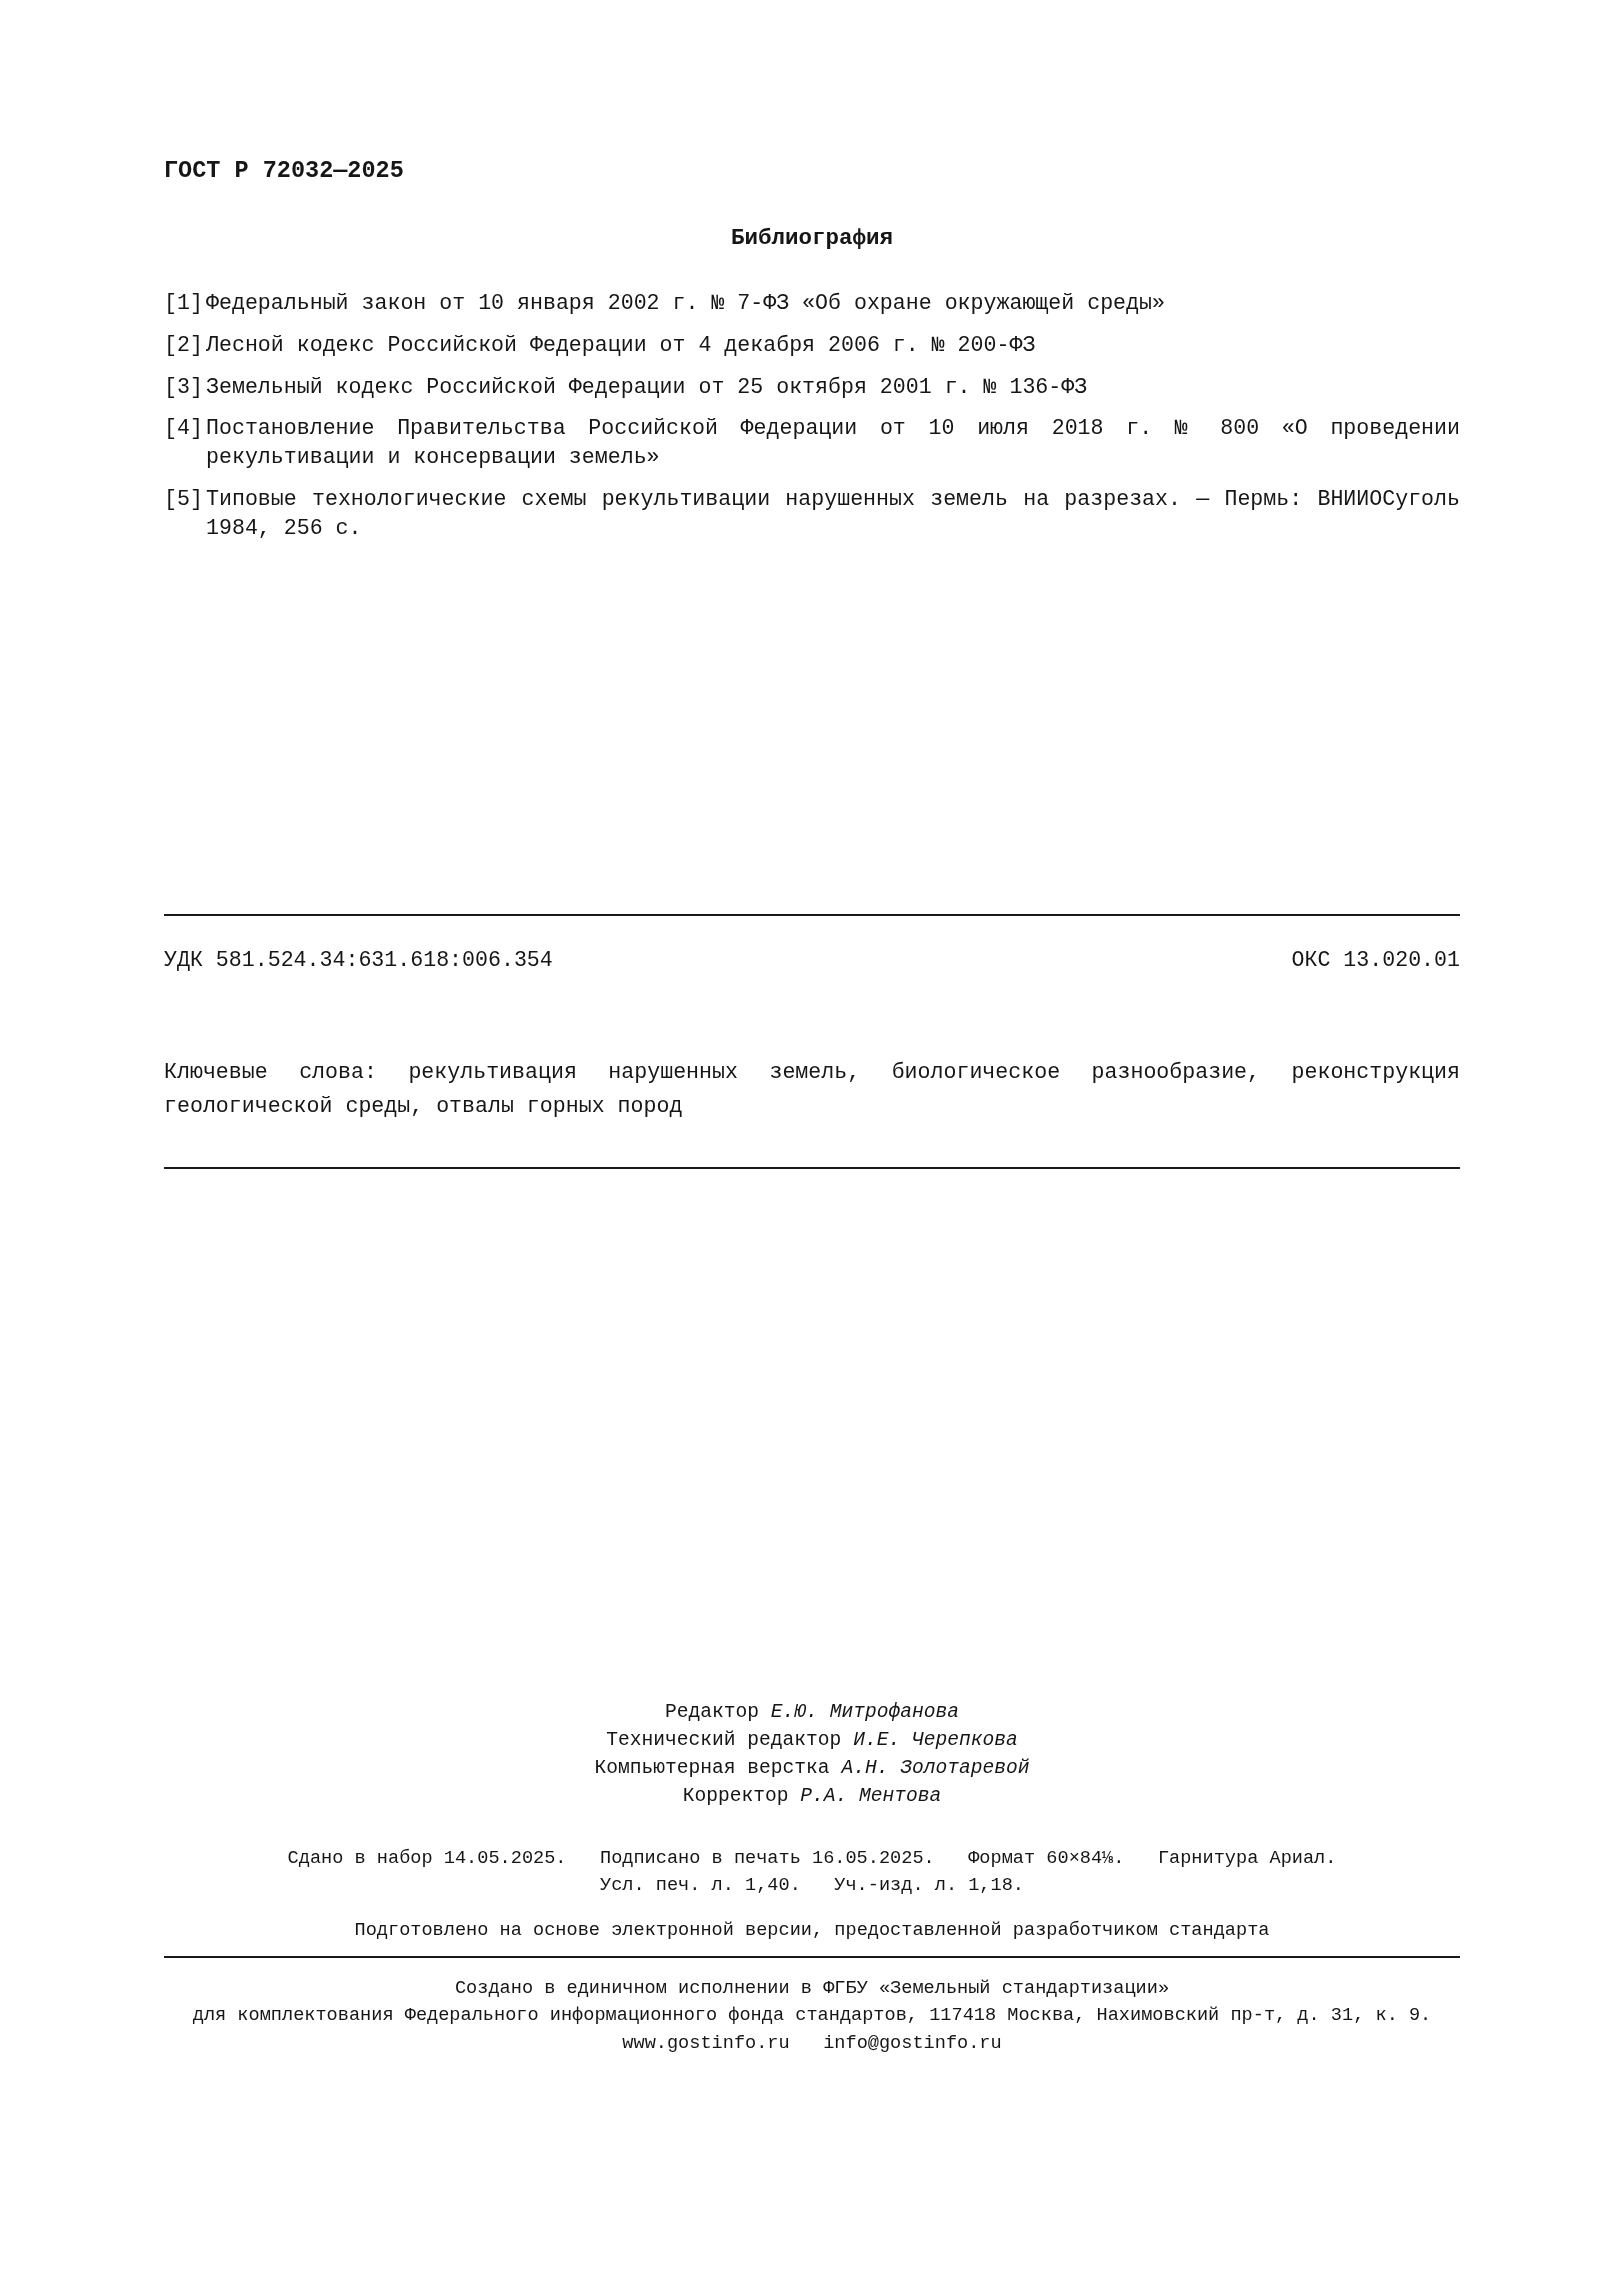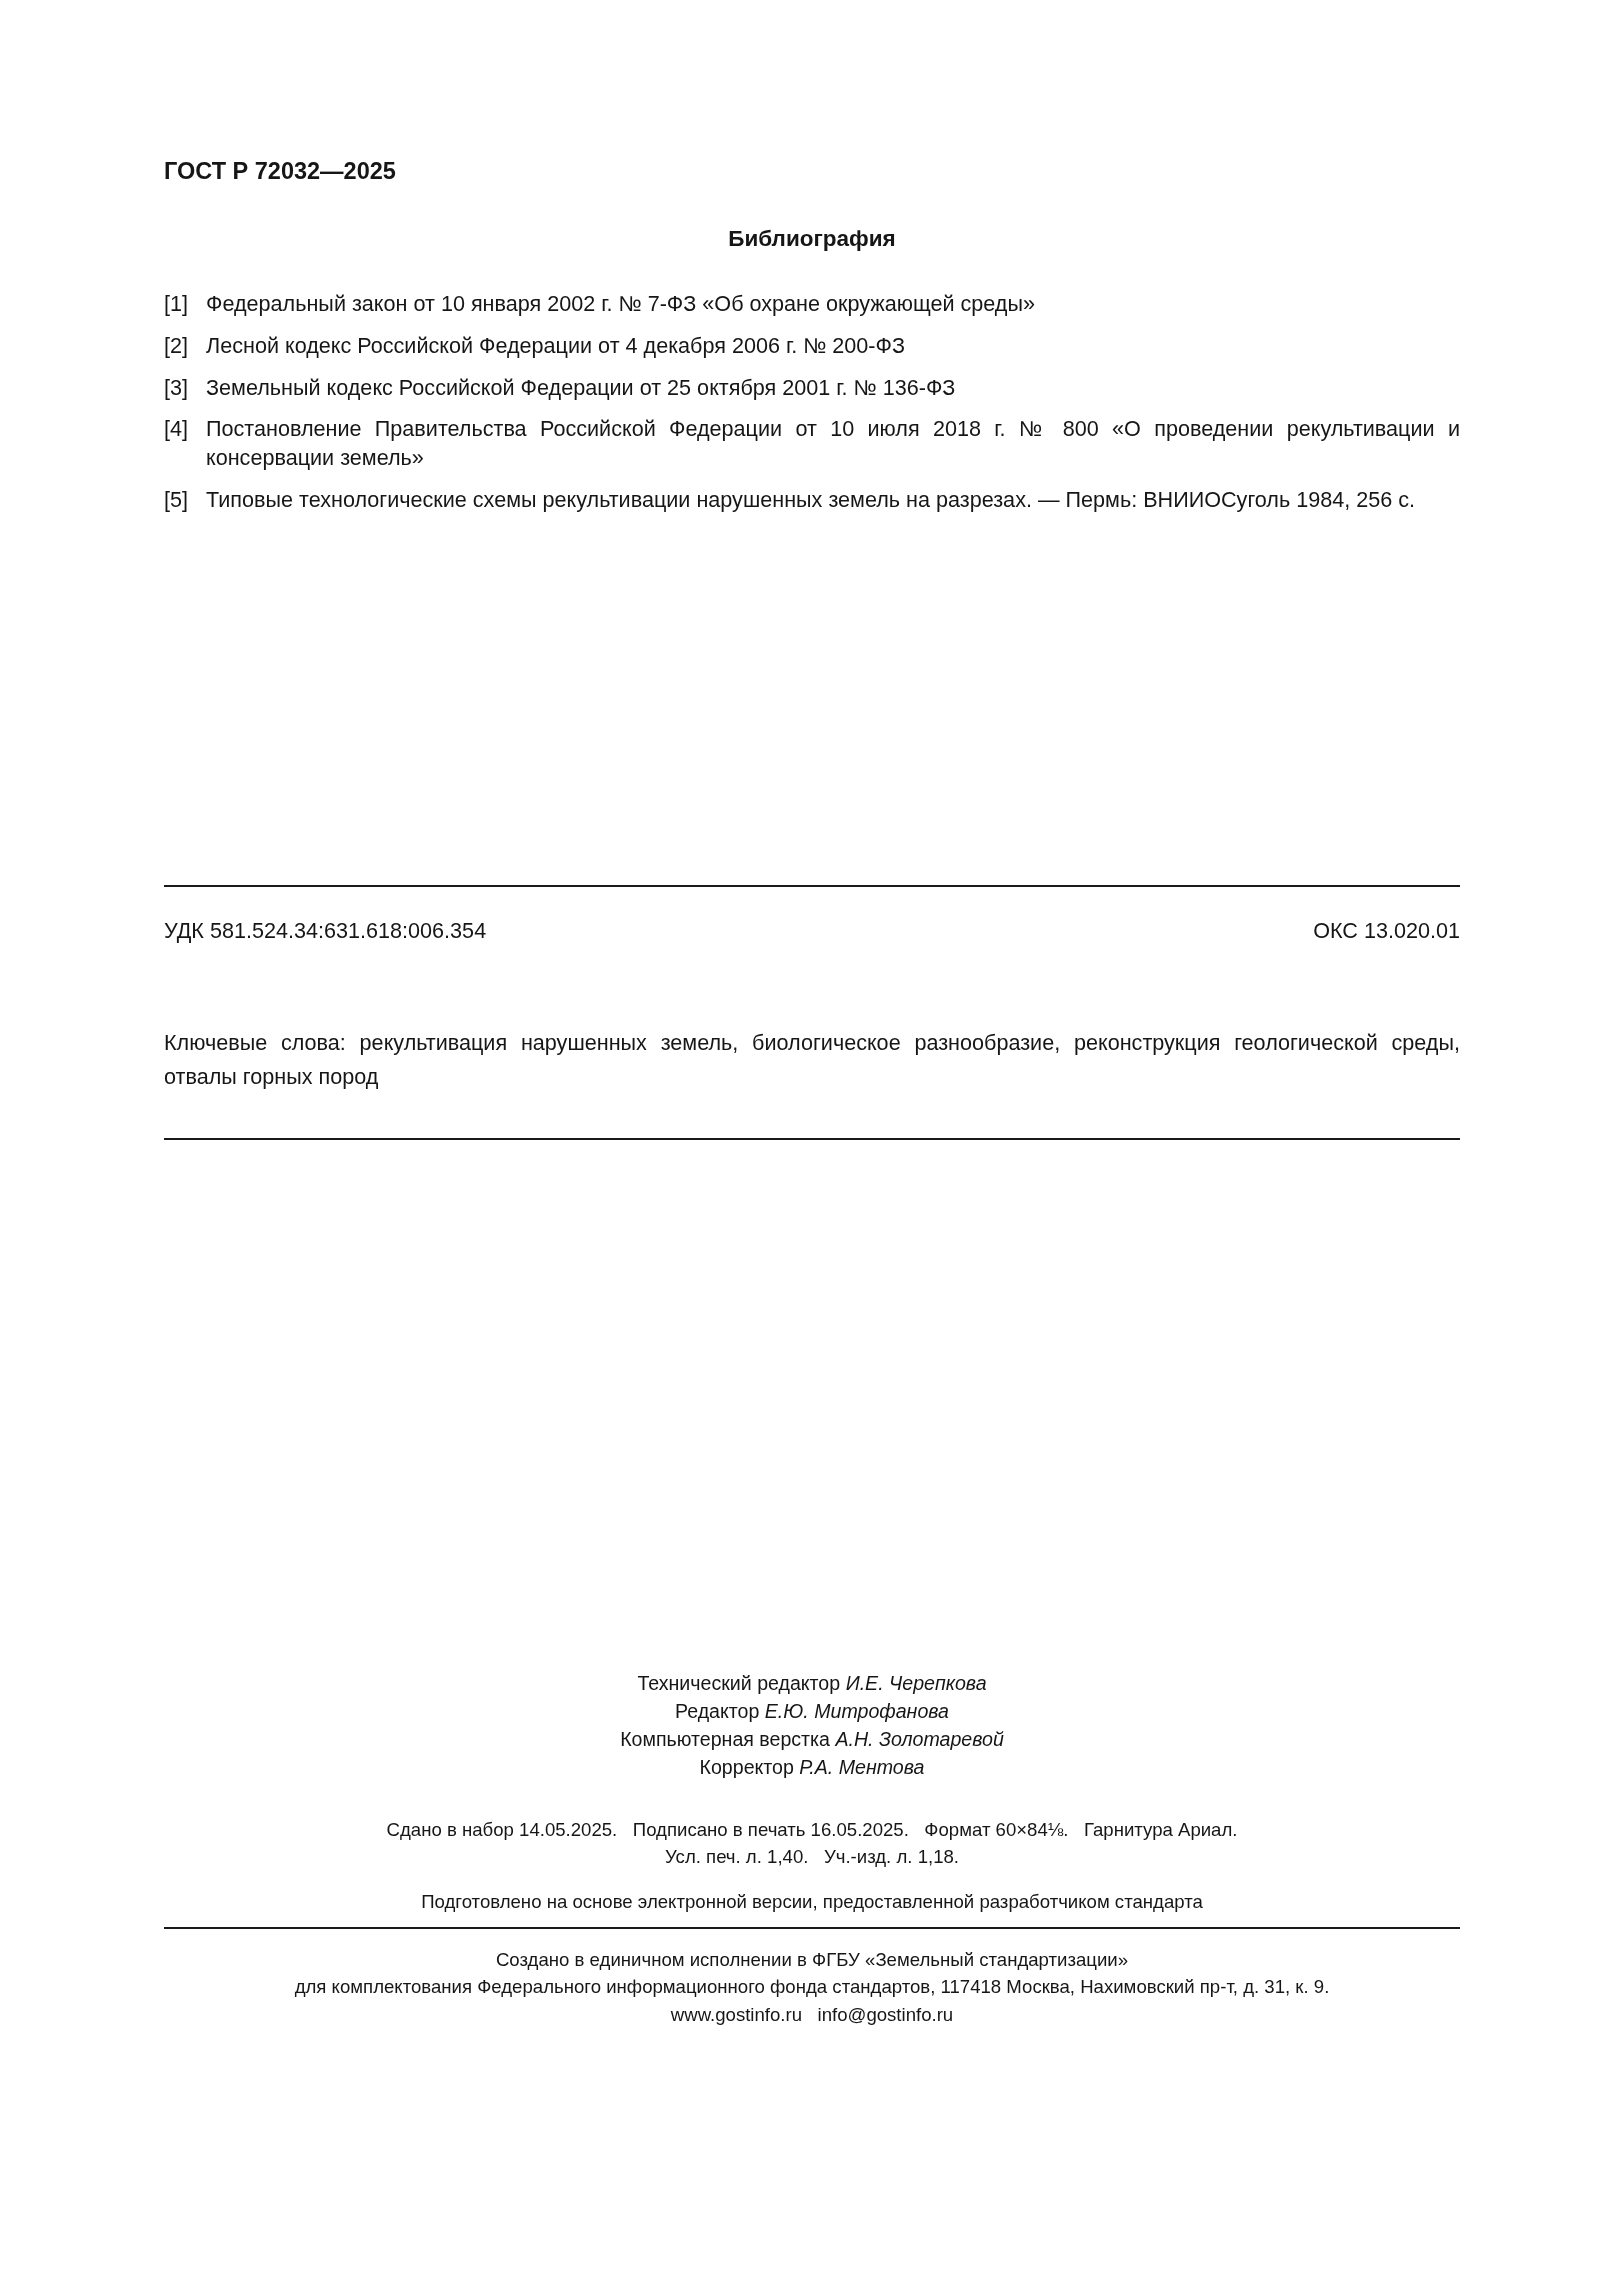--- a/index.html
+++ b/index.html
@@ -6,21 +6,21 @@
     margin: 0;
     padding: 0;
     background: #ffffff;
   }
   .page {
     position: relative;
     width: 1621px;
     height: 2237px;
     background: #ffffff;
     color: #161616;
-    font-family: Liberation Sans, sans-serif;
+    font-family: Liberation Mono, monospace;
     box-sizing: border-box;
     padding: 157px 161px 6px 164px;
     overflow: hidden;
   }
   .doc-code {
     font-size: 23.5px;
     font-weight: bold;
     line-height: 28px;
   }
   .bib-title {
@@ -135,26 +135,26 @@
     <span>УДК 581.524.34:631.618:006.354</span>
     <span>ОКС 13.020.01</span>
   </div>
 
   <p class="keywords">Ключевые слова: рекультивация нарушенных земель, биологическое разнообразие, реконструкция геологической среды, отвалы горных пород</p>
 
   <div class="rule rule-2"></div>
 
   <div class="staff">
     <div class="staff-line">
+      <span class="staff-role">Редактор</span>
+      <span class="staff-name">Е.Ю. Митрофанова</span>
+    </div>
+    <div class="staff-line">
       <span class="staff-role">Технический редактор</span>
       <span class="staff-name">И.Е. Черепкова</span>
-    </div>
-    <div class="staff-line">
-      <span class="staff-role">Редактор</span>
-      <span class="staff-name">Е.Ю. Митрофанова</span>
     </div>
     <div class="staff-line">
       <span class="staff-role">Компьютерная верстка</span>
       <span class="staff-name">А.Н. Золотаревой</span>
     </div>
     <div class="staff-line">
       <span class="staff-role">Корректор</span>
       <span class="staff-name">Р.А. Ментова</span>
     </div>
   </div>

